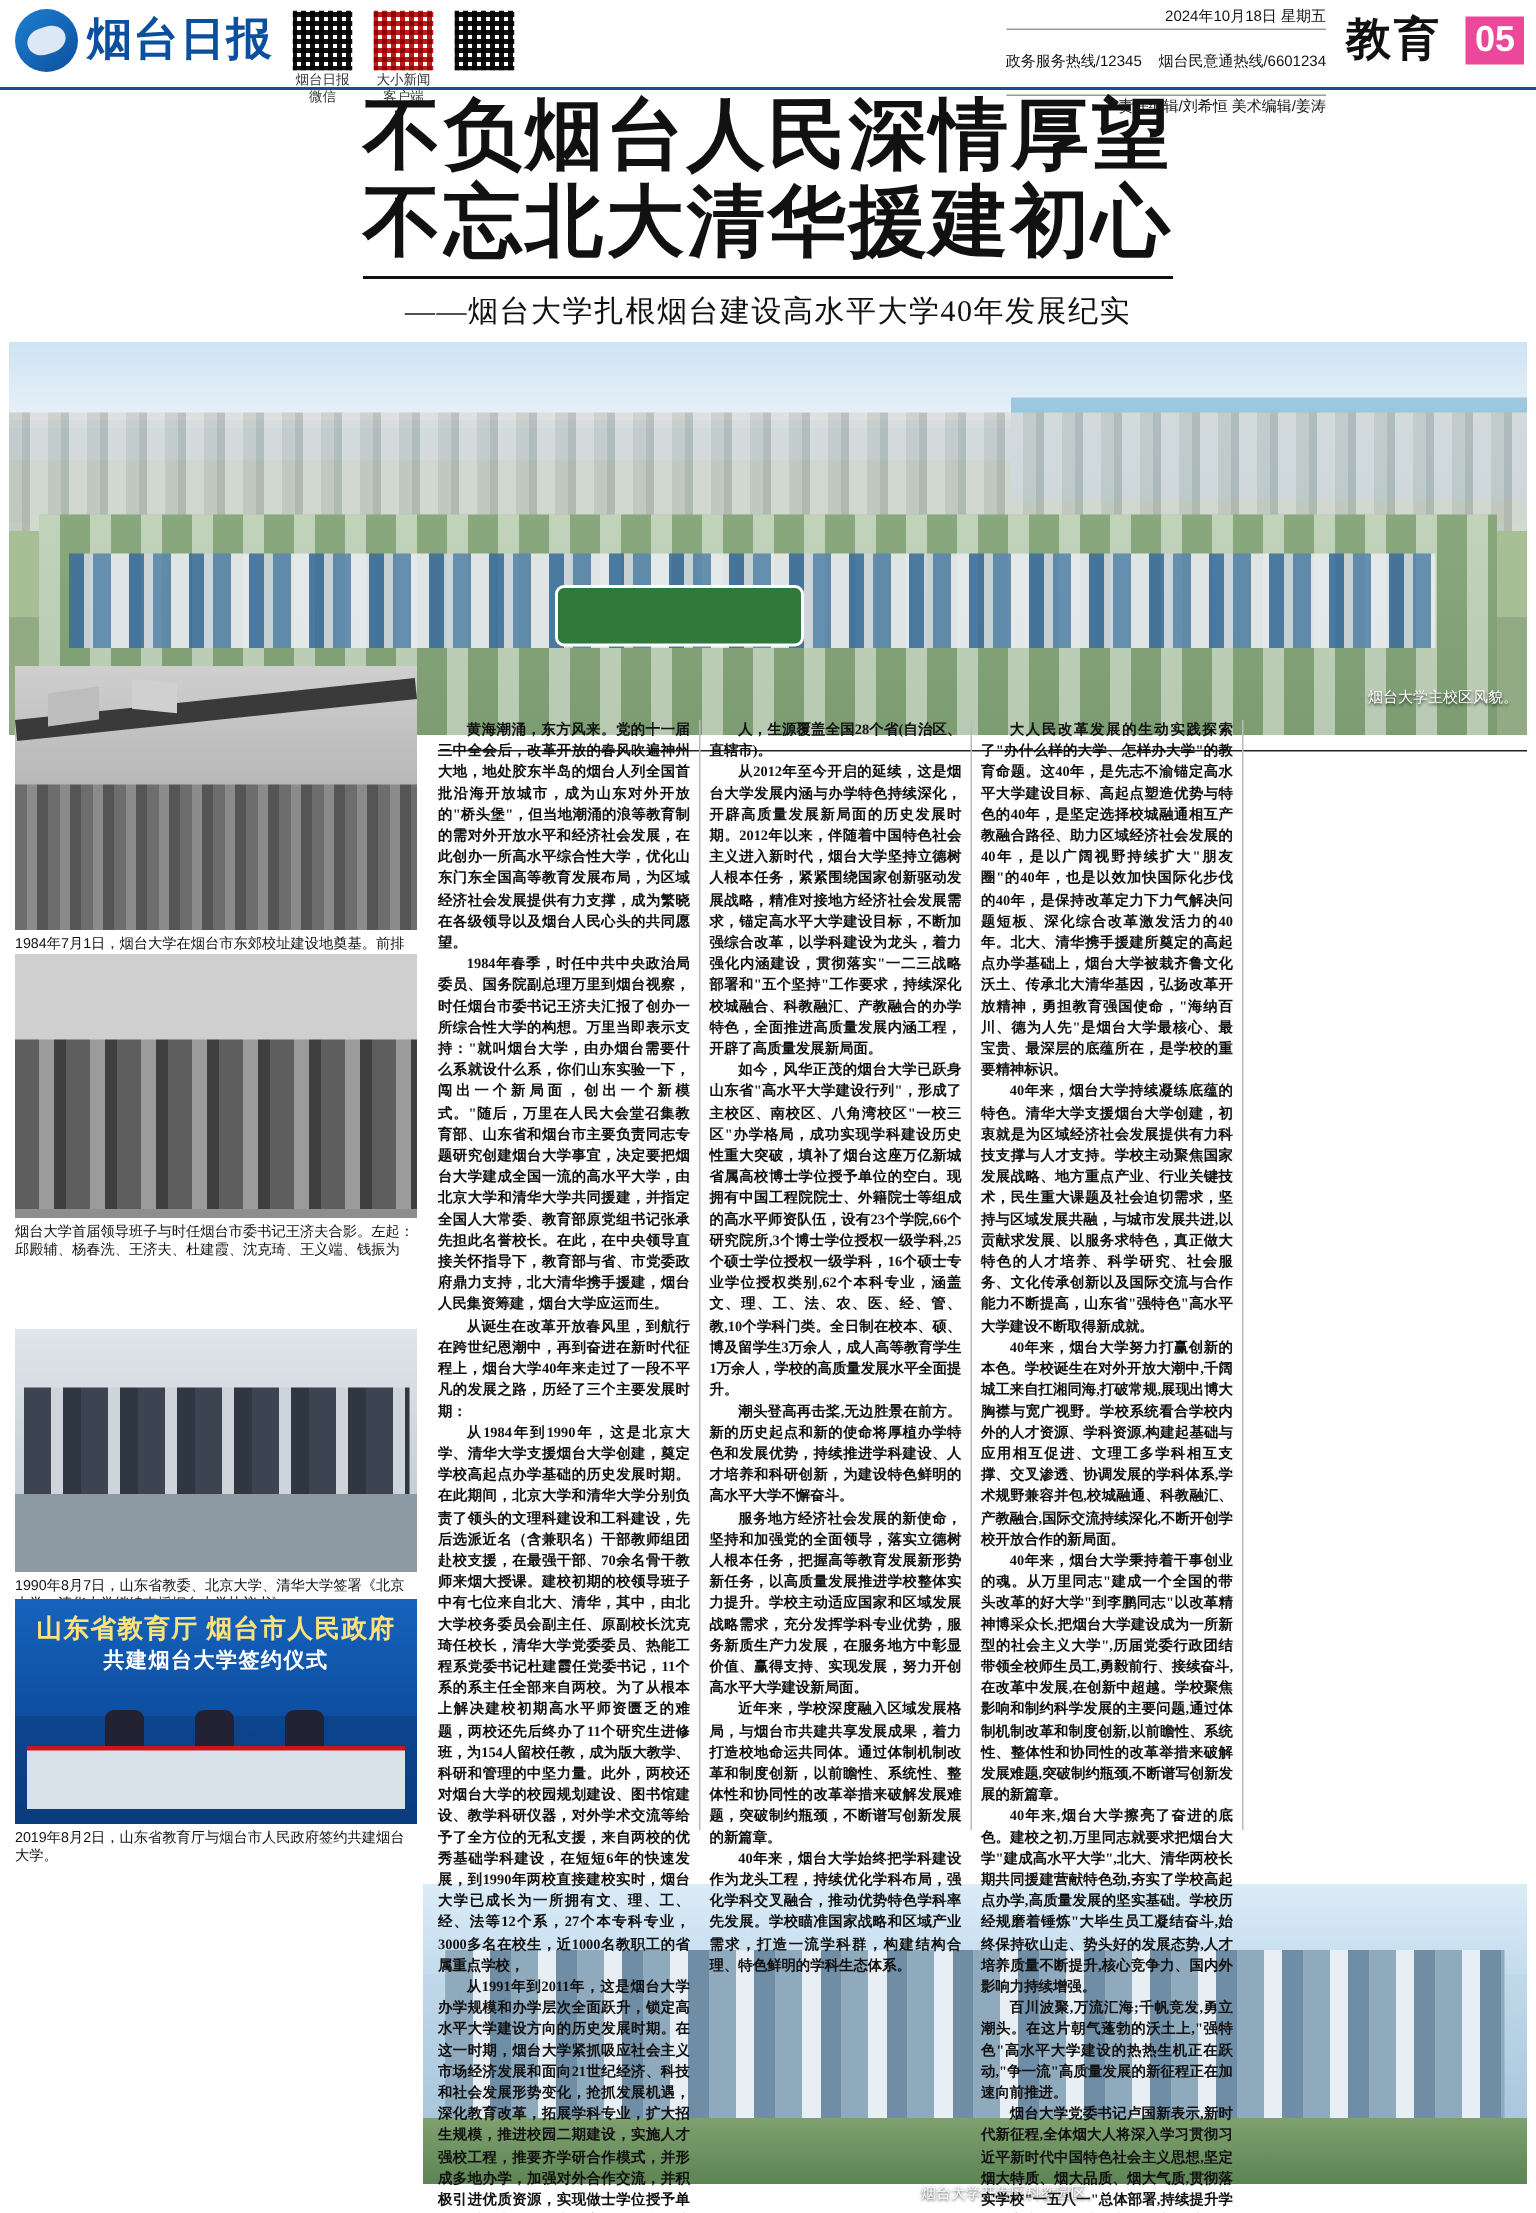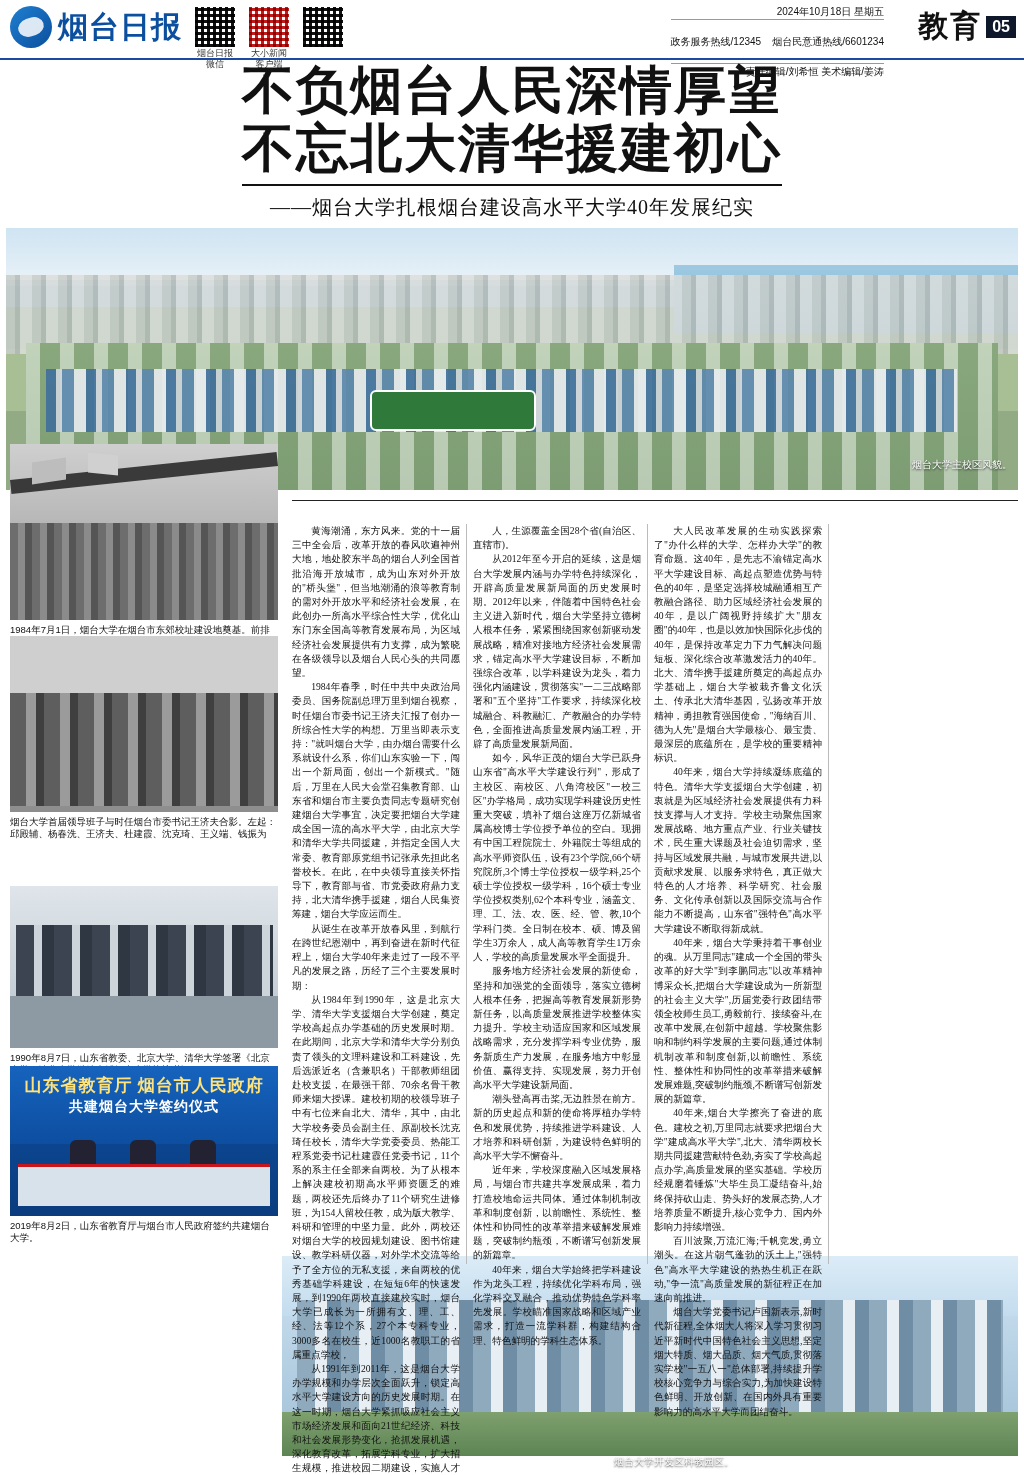--- a/index.html
+++ b/index.html
@@ -18,21 +18,21 @@
       repeating-linear-gradient(90deg,#111 0 3px,transparent 3px 6px);
       background-blend-mode:multiply;border:1px solid #fff;}
   .qr.red{background:
       repeating-linear-gradient(0deg,#c01b1b 0 3px,#fff 3px 6px),
       repeating-linear-gradient(90deg,#c01b1b 0 3px,transparent 3px 6px);}
   .qr-item{display:flex;flex-direction:column;align-items:center;margin-left:6px;}
   .head-info{position:absolute;right:140px;top:4px;text-align:right;font-size:10px;line-height:15px;color:#111;font-family:"Liberation Sans",sans-serif;}
   .head-info .row2{border-top:1px solid #999;border-bottom:1px solid #999;padding:14px 0;}
   .sec{position:absolute;right:8px;top:6px;display:flex;align-items:center;}
   .sec-name{font-size:30px;font-weight:bold;letter-spacing:2px;color:#111;font-family:"Liberation Serif",serif;}
-  .sec-num{margin-left:4px;background:#0f172a;color:#fff;font-size:16px;font-weight:bold;padding:2px 6px;font-family:"Liberation Sans",sans-serif;}
+  .sec-num{margin-left:16px;background:#ec4899;color:#fff;font-size:24px;font-weight:bold;padding:2px 6px;font-family:"Liberation Sans",sans-serif;}
 
   
   .headline{position:absolute;left:0;top:62px;width:1024px;text-align:center;}
   .h1{font-size:52px;font-weight:bold;line-height:58px;letter-spacing:2px;color:#111;font-family:"Liberation Serif",serif;}
   .sub{margin-top:8px;font-size:20px;letter-spacing:1px;color:#111;}
   .rule{width:540px;height:2px;background:#111;margin:6px auto 2px;}
 
   
   .photo{position:absolute;overflow:hidden;}
   .cap{font-size:9.5px;line-height:12px;color:#111;font-family:"Liberation Sans",sans-serif;}
@@ -77,21 +77,21 @@
   .p4 .fig{position:absolute;bottom:36px;width:26px;height:40px;background:#223;border-radius:6px 6px 0 0;}
 
   .p5{left:282px;top:1256px;width:736px;height:200px;background:linear-gradient(#cfe3f2,#9fbfd6);}
   .p5 .sky2{position:absolute;left:0;top:0;width:100%;height:30%;background:linear-gradient(#dcecf7,#c3dcee);}
   .p5 .blds{position:absolute;left:2%;top:22%;width:96%;height:58%;background:
      repeating-linear-gradient(90deg,#8fa9bd 0 18px,#e7eef4 18px 30px,#6f8ea6 30px 44px);}
   .p5 .green{position:absolute;left:0;bottom:0;width:100%;height:22%;background:linear-gradient(#7fa06f,#5d8453);}
   .p5-cap{position:absolute;right:290px;bottom:6px;color:#fff;font-size:10px;text-shadow:0 1px 2px rgba(0,0,0,.8);}
 
   
-  .cols{position:absolute;left:292px;top:524px;width:726px;height:740px;display:flex;gap:6px;}
+  .cols{position:absolute;left:292px;top:480px;width:726px;height:740px;display:flex;gap:6px;font-weight:bold;}
   .col{width:168px;font-size:9.6px;line-height:14.2px;text-align:justify;color:#111;font-family:"Liberation Serif",serif;}
   .col p{margin:0 0 0 0;text-indent:2em;}
   .vline{width:1px;background:#bbb;}
   .sep-top{position:absolute;left:292px;top:500px;width:726px;height:1px;background:#222;}
 </style>
 </head>
 <body>
 
 <div class="page">
 
@@ -190,29 +190,30 @@
       <p>1984年春季，时任中共中央政治局委员、国务院副总理万里到烟台视察，时任烟台市委书记王济夫汇报了创办一所综合性大学的构想。万里当即表示支持："就叫烟台大学，由办烟台需要什么系就设什么系，你们山东实验一下，闯出一个新局面，创出一个新模式。"随后，万里在人民大会堂召集教育部、山东省和烟台市主要负责同志专题研究创建烟台大学事宜，决定要把烟台大学建成全国一流的高水平大学，由北京大学和清华大学共同援建，并指定全国人大常委、教育部原党组书记张承先担此名誉校长。在此，在中央领导直接关怀指导下，教育部与省、市党委政府鼎力支持，北大清华携手援建，烟台人民集资筹建，烟台大学应运而生。</p>
       <p>从诞生在改革开放春风里，到航行在跨世纪恩潮中，再到奋进在新时代征程上，烟台大学40年来走过了一段不平凡的发展之路，历经了三个主要发展时期：</p>
       <p>从1984年到1990年，这是北京大学、清华大学支援烟台大学创建，奠定学校高起点办学基础的历史发展时期。在此期间，北京大学和清华大学分别负责了领头的文理科建设和工科建设，先后选派近名（含兼职名）干部教师组团赴校支援，在最强干部、70余名骨干教师来烟大授课。建校初期的校领导班子中有七位来自北大、清华，其中，由北大学校务委员会副主任、原副校长沈克琦任校长，清华大学党委委员、热能工程系党委书记杜建霞任党委书记，11个系的系主任全部来自两校。为了从根本上解决建校初期高水平师资匮乏的难题，两校还先后终办了11个研究生进修班，为154人留校任教，成为版大教学、科研和管理的中坚力量。此外，两校还对烟台大学的校园规划建设、图书馆建设、教学科研仪器，对外学术交流等给予了全方位的无私支援，来自两校的优秀基础学科建设，在短短6年的快速发展，到1990年两校直接建校实时，烟台大学已成长为一所拥有文、理、工、经、法等12个系，27个本专科专业，3000多名在校生，近1000名教职工的省属重点学校，</p>
       <p>从1991年到2011年，这是烟台大学办学规模和办学层次全面跃升，锁定高水平大学建设方向的历史发展时期。在这一时期，烟台大学紧抓吸应社会主义市场经济发展和面向21世纪经济、科技和社会发展形势变化，抢抓发展机遇，深化教育改革，拓展学科专业，扩大招生规模，推进校园二期建设，实施人才强校工程，推要齐学研合作模式，并形成多地办学，加强对外合作交流，并积极引进优质资源，实现做士学位授予单位的重要突破，锁定了高水平大学的建设方向。经过这二十余年的发展，学校已拥有包括中国工程院院士在内的专任教师1166人，设有22个学院(部)，31个研究院所，55个本科专业，已有1个博士学位授权一级学科点，4个专业硕士学位点，涵盖文、理、工、农、医、经、管、教等9个学科门类，全日制在校生2.8万余</p>
     </div>
     <div class="vline"></div>
     <div class="col">
       <p>人，生源覆盖全国28个省(自治区、直辖市)。</p>
       <p>从2012年至今开启的延续，这是烟台大学发展内涵与办学特色持续深化，开辟高质量发展新局面的历史发展时期。2012年以来，伴随着中国特色社会主义进入新时代，烟台大学坚持立德树人根本任务，紧紧围绕国家创新驱动发展战略，精准对接地方经济社会发展需求，锚定高水平大学建设目标，不断加强综合改革，以学科建设为龙头，着力强化内涵建设，贯彻落实"一二三战略部署和"五个坚持"工作要求，持续深化校城融合、科教融汇、产教融合的办学特色，全面推进高质量发展内涵工程，开辟了高质量发展新局面。</p>
       <p>如今，风华正茂的烟台大学已跃身山东省"高水平大学建设行列"，形成了主校区、南校区、八角湾校区"一校三区"办学格局，成功实现学科建设历史性重大突破，填补了烟台这座万亿新城省属高校博士学位授予单位的空白。现拥有中国工程院院士、外籍院士等组成的高水平师资队伍，设有23个学院,66个研究院所,3个博士学位授权一级学科,25个硕士学位授权一级学科，16个硕士专业学位授权类别,62个本科专业，涵盖文、理、工、法、农、医、经、管、教,10个学科门类。全日制在校本、硕、博及留学生3万余人，成人高等教育学生1万余人，学校的高质量发展水平全面提升。</p>
+      <p>潮头登高再击桨,无边胜景在前方。新的历史起点和新的使命将厚植办学特色和发展优势，持续推进学科建设、人才培养和科研创新，为建设特色鲜明的高水平大学不懈奋斗。</p>
       <p>服务地方经济社会发展的新使命，坚持和加强党的全面领导，落实立德树人根本任务，把握高等教育发展新形势新任务，以高质量发展推进学校整体实力提升。学校主动适应国家和区域发展战略需求，充分发挥学科专业优势，服务新质生产力发展，在服务地方中彰显价值、赢得支持、实现发展，努力开创高水平大学建设新局面。</p>
-      <p>潮头登高再击桨,无边胜景在前方。新的历史起点和新的使命将厚植办学特色和发展优势，持续推进学科建设、人才培养和科研创新，为建设特色鲜明的高水平大学不懈奋斗。</p>
       <p>近年来，学校深度融入区域发展格局，与烟台市共建共享发展成果，着力打造校地命运共同体。通过体制机制改革和制度创新，以前瞻性、系统性、整体性和协同性的改革举措来破解发展难题，突破制约瓶颈，不断谱写创新发展的新篇章。</p>
       <p>40年来，烟台大学始终把学科建设作为龙头工程，持续优化学科布局，强化学科交叉融合，推动优势特色学科率先发展。学校瞄准国家战略和区域产业需求，打造一流学科群，构建结构合理、特色鲜明的学科生态体系。</p>
     </div>
     <div class="vline"></div>
     <div class="col">
       <p>大人民改革发展的生动实践探索了"办什么样的大学、怎样办大学"的教育命题。这40年，是先志不渝锚定高水平大学建设目标、高起点塑造优势与特色的40年，是坚定选择校城融通相互产教融合路径、助力区域经济社会发展的40年，是以广阔视野持续扩大"朋友圈"的40年，也是以效加快国际化步伐的40年，是保持改革定力下力气解决问题短板、深化综合改革激发活力的40年。北大、清华携手援建所奠定的高起点办学基础上，烟台大学被栽齐鲁文化沃土、传承北大清华基因，弘扬改革开放精神，勇担教育强国使命，"海纳百川、德为人先"是烟台大学最核心、最宝贵、最深层的底蕴所在，是学校的重要精神标识。</p>
       <p>40年来，烟台大学持续凝练底蕴的特色。清华大学支援烟台大学创建，初衷就是为区域经济社会发展提供有力科技支撑与人才支持。学校主动聚焦国家发展战略、地方重点产业、行业关键技术，民生重大课题及社会迫切需求，坚持与区域发展共融，与城市发展共进,以贡献求发展、以服务求特色，真正做大特色的人才培养、科学研究、社会服务、文化传承创新以及国际交流与合作能力不断提高，山东省"强特色"高水平大学建设不断取得新成就。</p>
+      <p>40年来，烟台大学努力打赢创新的本色。学校诞生在对外开放大潮中,千阔城工来自扛湘同海,打破常规,展现出博大胸襟与宽广视野。学校系统看合学校内外的人才资源、学科资源,构建起基础与应用相互促进、文理工多学科相互支撑、交叉渗透、协调发展的学科体系,学术规野兼容并包,校城融通、科教融汇、产教融合,国际交流持续深化,不断开创学校开放合作的新局面。</p>
       <p>40年来，烟台大学秉持着干事创业的魂。从万里同志"建成一个全国的带头改革的好大学"到李鹏同志"以改革精神博采众长,把烟台大学建设成为一所新型的社会主义大学",历届党委行政团结带领全校师生员工,勇毅前行、接续奋斗,在改革中发展,在创新中超越。学校聚焦影响和制约科学发展的主要问题,通过体制机制改革和制度创新,以前瞻性、系统性、整体性和协同性的改革举措来破解发展难题,突破制约瓶颈,不断谱写创新发展的新篇章。</p>
       <p>40年来,烟台大学擦亮了奋进的底色。建校之初,万里同志就要求把烟台大学"建成高水平大学",北大、清华两校长期共同援建营献特色劲,夯实了学校高起点办学,高质量发展的坚实基础。学校历经规磨着锤炼"大毕生员工凝结奋斗,始终保持砍山走、势头好的发展态势,人才培养质量不断提升,核心竞争力、国内外影响力持续增强。</p>
       <p>百川波聚,万流汇海;千帆竞发,勇立潮头。在这片朝气蓬勃的沃土上,"强特色"高水平大学建设的热热生机正在跃动,"争一流"高质量发展的新征程正在加速向前推进。</p>
       <p>烟台大学党委书记卢国新表示,新时代新征程,全体烟大人将深入学习贯彻习近平新时代中国特色社会主义思想,坚定烟大特质、烟大品质、烟大气质,贯彻落实学校"一五八一"总体部署,持续提升学校核心竞争力与综合实力,为加快建设特色鲜明、开放创新、在国内外具有重要影响力的高水平大学而团结奋斗。</p>
 
     </div>
     <div class="vline"></div>
     <div class="col"></div>
   </div>
 

